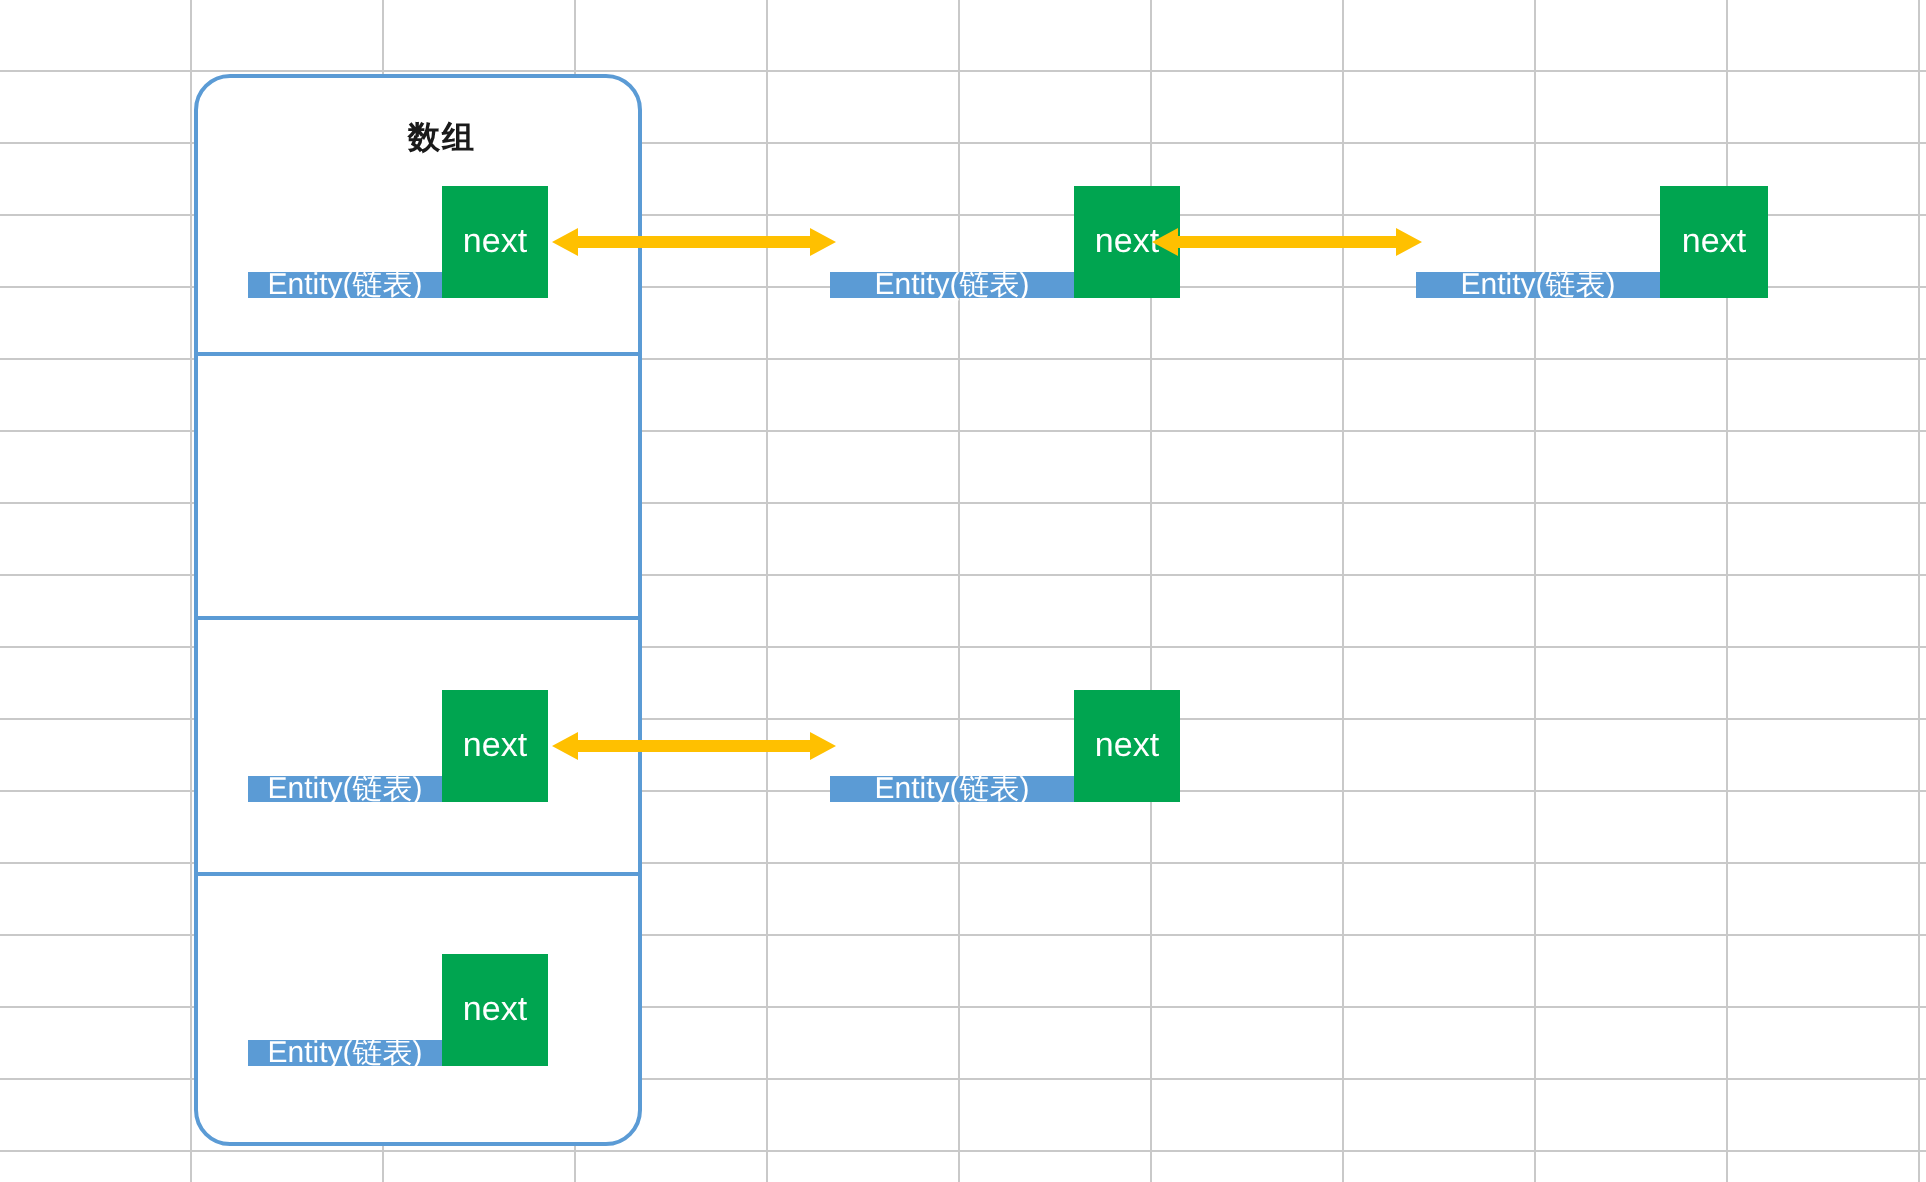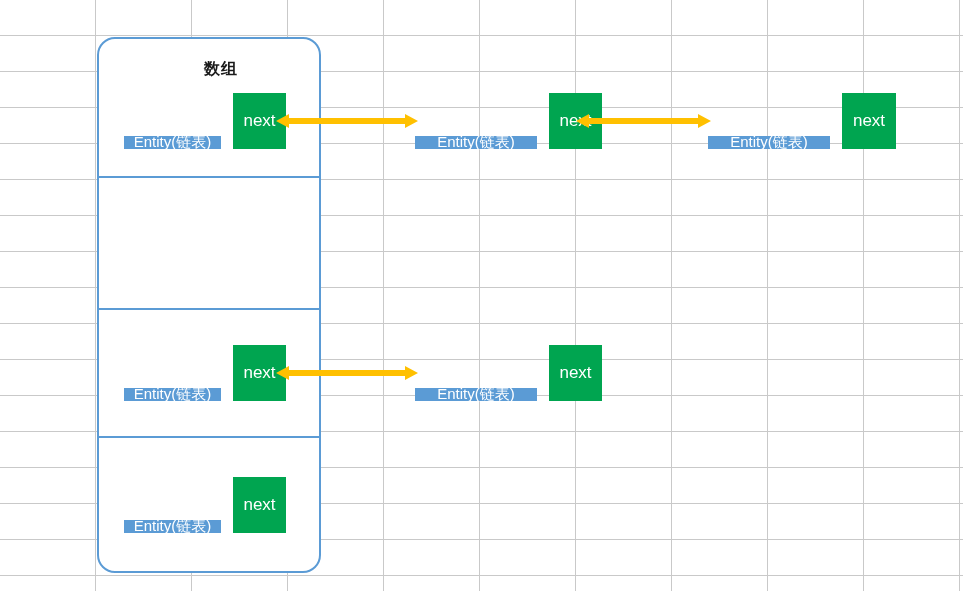--- a/index.html
+++ b/index.html
@@ -79,21 +79,20 @@
     color: #ffffff;
     display: flex;
     align-items: center;
     justify-content: center;
     font-size: 17px;
     line-height: 1.05;
     text-align: center;
     word-break: break-all;
     padding: 0 2px;
     box-sizing: border-box;
-    margin-left: 12px;
   }
 
   
   .n-r1-c1 { left: 124px; top: 93px; }
   .n-r1-c1 .body { width: 97px; }
   .n-r1-c1 .next { width: 53px; }
 
   .n-r1-c2 { left: 415px; top: 93px; }
   .n-r1-c2 .body { width: 122px; }
   .n-r1-c2 .next { width: 53px; }

